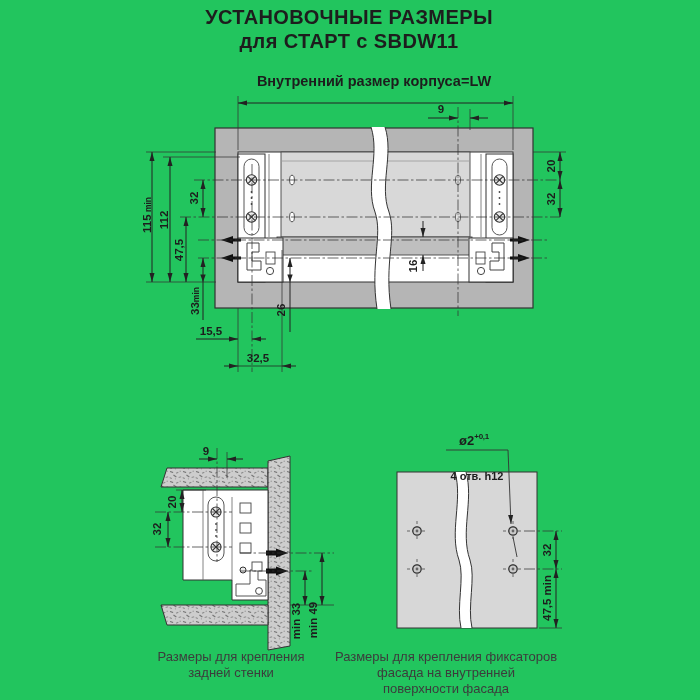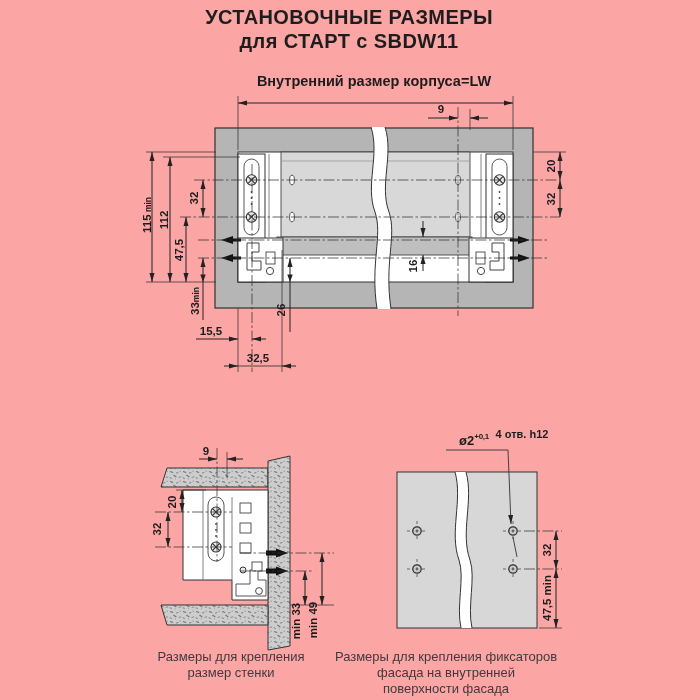--- a/index.html
+++ b/index.html
@@ -1,16 +1,16 @@
 <!DOCTYPE html>
 <html><head>
 <meta charset="utf-8">
 <style>
   html,body{margin:0;padding:0;background:#ffffff;}
-  #stage{position:relative;width:700px;height:700px;background:#fca5a5;overflow:hidden;
+  #stage{position:relative;width:700px;height:700px;background:#22c55e;overflow:hidden;
          font-family:"Liberation Sans","DejaVu Sans",sans-serif;color:#222;}
   svg{position:absolute;left:0;top:0;}
   .lbl{position:absolute;white-space:nowrap;color:#1d1d1d;}
   .ttl{font-size:20px;font-weight:bold;letter-spacing:.4px;transform:translate(-50%,-50%);}
   .lw{font-size:14.5px;font-weight:bold;transform:translate(-50%,-50%);}
   .hdim{font-size:11.5px;font-weight:bold;transform:translate(-50%,-50%);}
   .vdim{font-size:11.5px;font-weight:bold;transform:translate(-50%,-50%) rotate(-90deg);}
   .sm{font-size:8.5px;font-weight:bold;}
   .cap{font-size:13px;color:#3c3c3c;transform:translate(-50%,-50%);}
   .holelbl{font-size:13px;font-weight:bold;transform:translate(-50%,-50%);}
@@ -285,23 +285,23 @@
 <div class="lbl hdim" style="left:258px;top:358px;">32,5</div>
 <div class="lbl vdim" style="left:281px;top:310px;">26</div>
 <div class="lbl vdim" style="left:413px;top:266px;">16</div>
 
 <div class="lbl hdim" style="left:206px;top:451px;">9</div>
 <div class="lbl vdim" style="left:172px;top:502px;">20</div>
 <div class="lbl vdim" style="left:157px;top:529px;">32</div>
 <div class="lbl vdim" style="left:296px;top:621px;">min 33</div>
 <div class="lbl vdim" style="left:313px;top:620px;">min 49</div>
 <div class="lbl cap" style="left:231px;top:656px;">Размеры для крепления</div>
-<div class="lbl cap" style="left:231px;top:672px;">размер стенки</div>
+<div class="lbl cap" style="left:231px;top:672px;">задней стенки</div>
 
 <div class="lbl holelbl" style="left:474px;top:440px;"><span>ø2</span><span class="tol">+0,1</span></div>
-<div class="lbl holenote" style="left:477px;top:434px;margin-left:45px;">4 отв. h12</div>
+<div class="lbl holenote" style="left:477px;top:476px;">4 отв. h12</div>
 <div class="lbl vdim" style="left:547px;top:550px;">32</div>
 <div class="lbl vdim" style="left:547px;top:598px;">47,5 min</div>
 <div class="lbl cap" style="left:446px;top:656px;text-align:right;">Размеры для крепления фиксаторов</div>
 <div class="lbl cap" style="left:446px;top:672px;">фасада на внутренней</div>
 <div class="lbl cap" style="left:446px;top:688px;">поверхности фасада</div>
 
 </div>
 
 </body></html>

